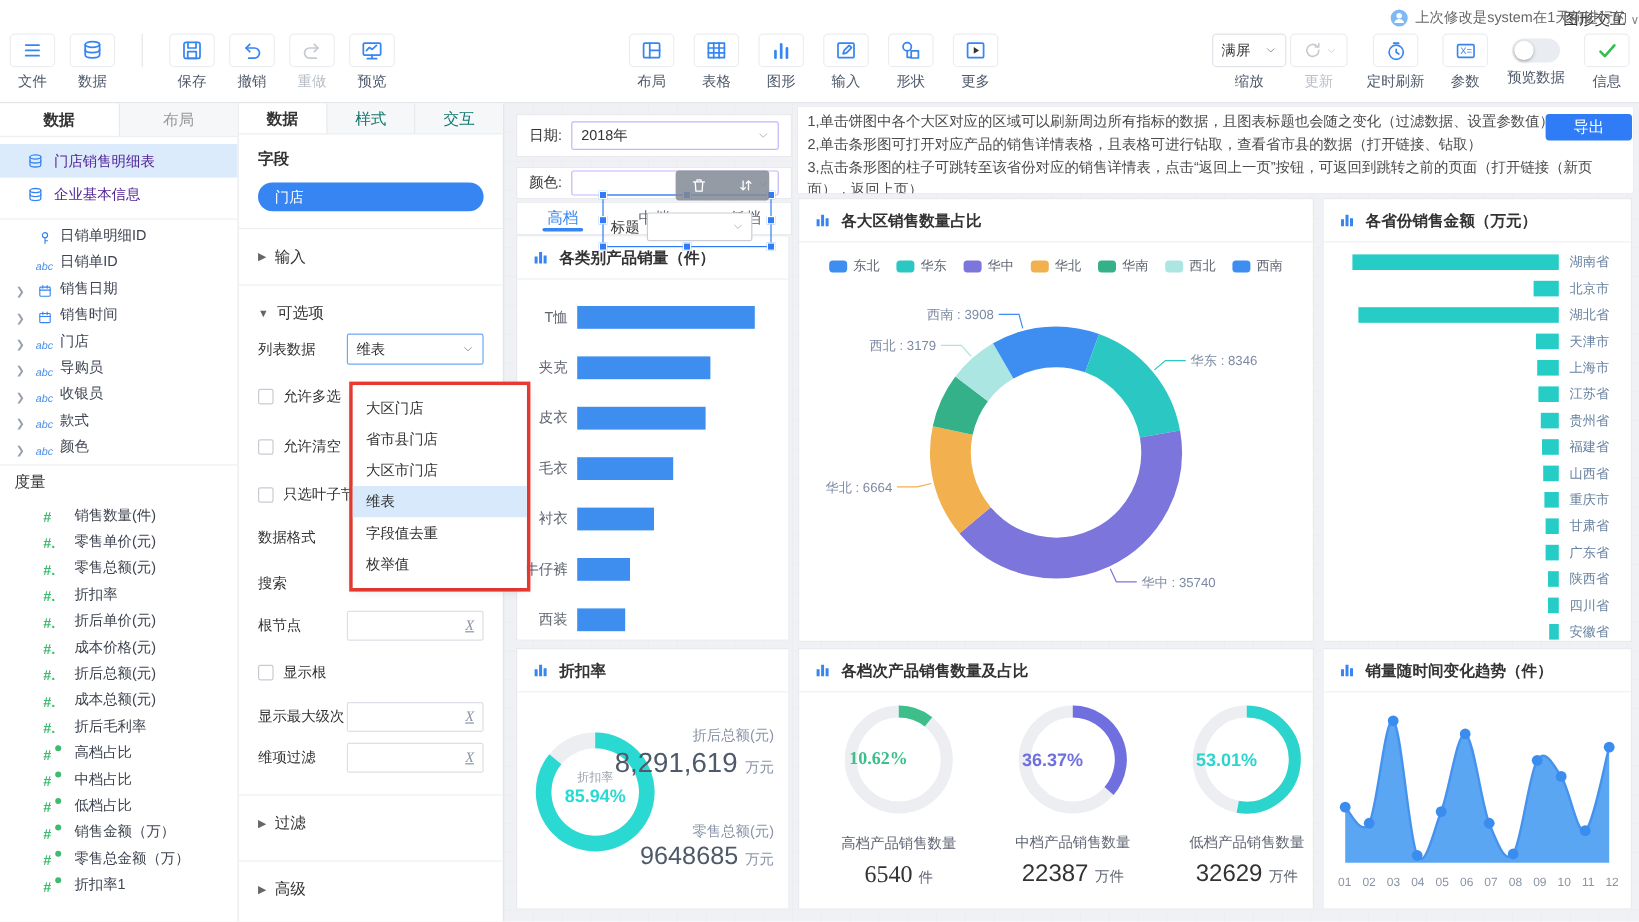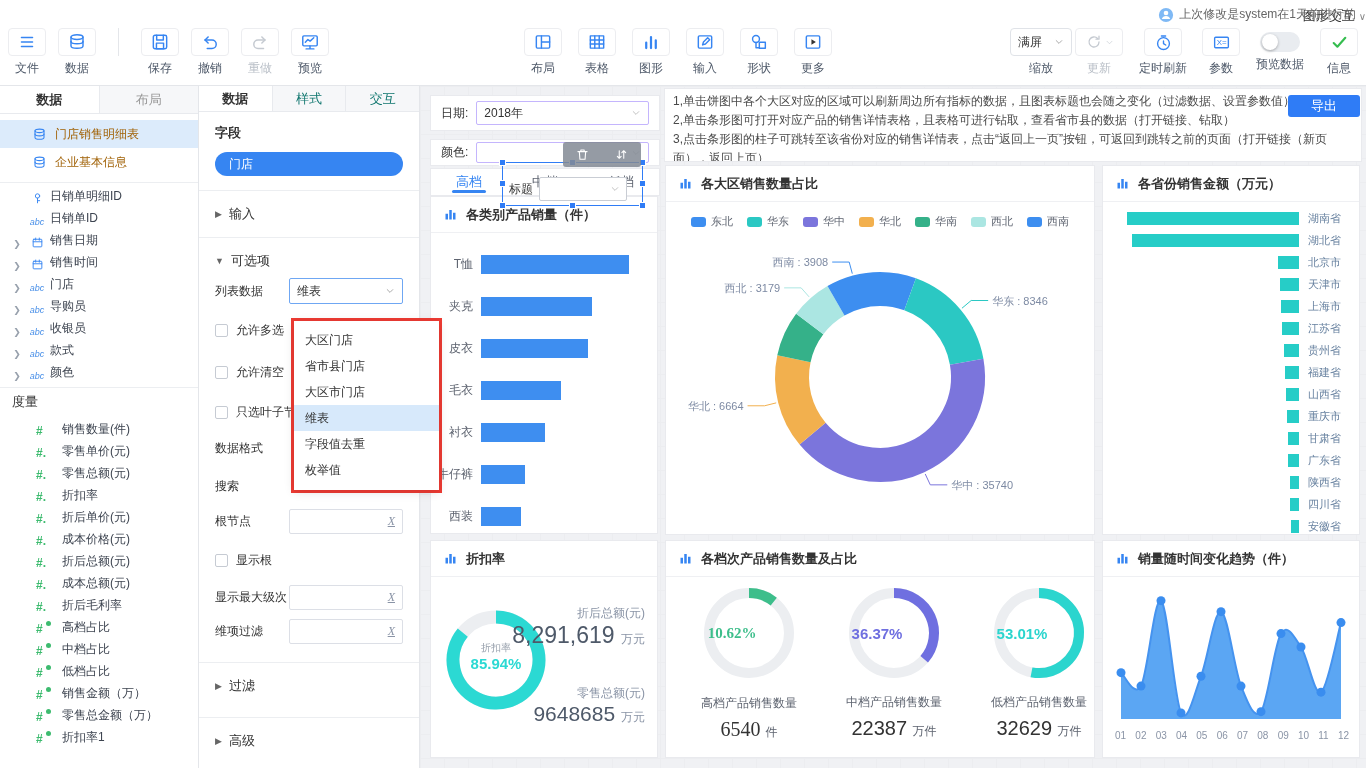--- a/index.html
+++ b/index.html
@@ -24,21 +24,21 @@
 .mini-select{width:60px;height:28px;border:1px solid #E0E3E8;border-radius:4px;display:flex;align-items:center;justify-content:space-between;padding:0 7px;font-size:12px;color:#333;background:#fff}
 .toggle{width:40px;height:20px;border-radius:10px;background:#E9ECF0;position:relative;margin-top:4px}
 .knob{position:absolute;left:2px;top:2px;width:16px;height:16px;background:#fff;border-radius:50%;box-shadow:0 1px 3px rgba(0,0,0,.3)}
 
 .left-panel{position:absolute;left:0;top:86px;width:199px;height:682px;background:#fff;border-right:1px solid #E4E6EA;overflow:hidden}
 .ltabs{display:flex;height:28px;border-bottom:1px solid #E8EAEE}
 .ltab{flex:1;display:flex;align-items:center;justify-content:center;font-size:13px;color:#999;background:#F6F7F9;border-left:1px solid #E8EAEE;cursor:pointer}
 .ltab:first-child{border-left:none}
 .ltab.active{background:#fff;color:#333;font-weight:bold}
 .tbl-list{padding:6px 0}
-.tbl-item{display:flex;align-items:center;gap:8px;height:28px;padding-left:32px;cursor:pointer;color:#a16207;font-size:12px}
+.tbl-item{display:flex;align-items:center;gap:8px;height:28px;padding-left:22px;cursor:pointer;color:#4c1d95;font-size:12px}
 .tbl-item.sel{background:#DCEBFB}
 .hr1{border-top:1px solid #ECEEF1}
 .sec-head{display:flex;align-items:center;height:32px;padding:0 12px;font-size:13px;color:#333}
 .sec-head .sp{flex:1}
 .dim-item,.meas-item{display:flex;align-items:flex-end;height:22px;font-size:12px;color:#3d4450;cursor:pointer}
 .dim-item{padding-left:10px}
 .meas-item{padding-left:36px}
 .dchev{width:14px;color:#98A1AD;font-size:9px;text-align:center}
 .dicon{width:26px;display:flex;justify-content:center;align-items:center}
 .abc{color:#4A90E8;font-size:9px;font-style:italic;letter-spacing:0}
@@ -713,26 +713,26 @@
           <path d="M3 15h3V8H3zM7.5 15h3V3.5h-3zM12 15h3V7h-3z" fill="#3685F2"></path>
         </svg>
       <span class="ctitle">各省份销售金额（万元）</span>
     </div>
     <div id="provBars" style="padding-top:5px">
         <div class="prow2">
           <div class="pbar" style="width: 172px; background: rgb(38, 205, 199);"></div>
           <span class="pl2">湖南省</span>
         </div>
         <div class="prow2">
+          <div class="pbar" style="width: 20.64px; background: rgb(38, 205, 199);"></div>
+          <span class="pl2">北京市</span>
+        </div>
+        <div class="prow2">
           <div class="pbar" style="width: 166.84px; background: rgb(38, 205, 199);"></div>
           <span class="pl2">湖北省</span>
-        </div>
-        <div class="prow2">
-          <div class="pbar" style="width: 20.64px; background: rgb(38, 205, 199);"></div>
-          <span class="pl2">北京市</span>
         </div>
         <div class="prow2">
           <div class="pbar" style="width: 18.92px; background: rgb(38, 205, 199);"></div>
           <span class="pl2">天津市</span>
         </div>
         <div class="prow2">
           <div class="pbar" style="width: 18.06px; background: rgb(38, 205, 199);"></div>
           <span class="pl2">上海市</span>
         </div>
         <div class="prow2">

